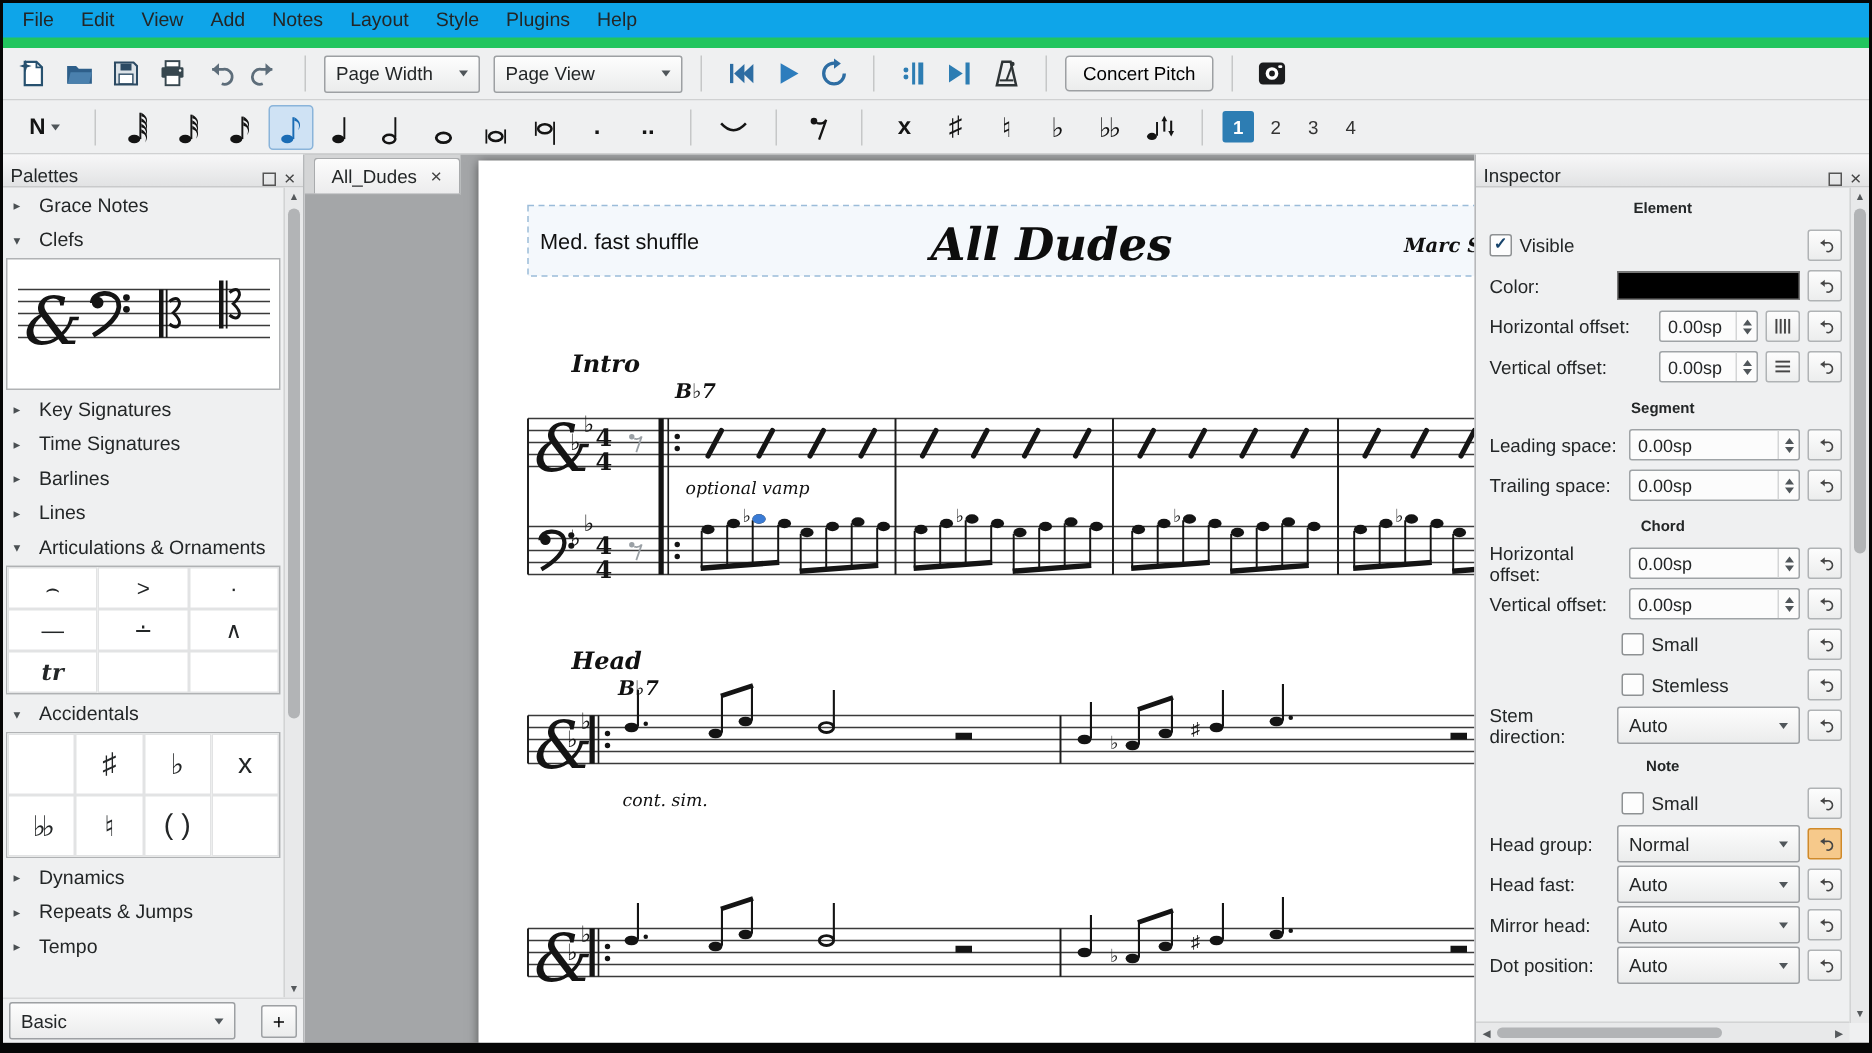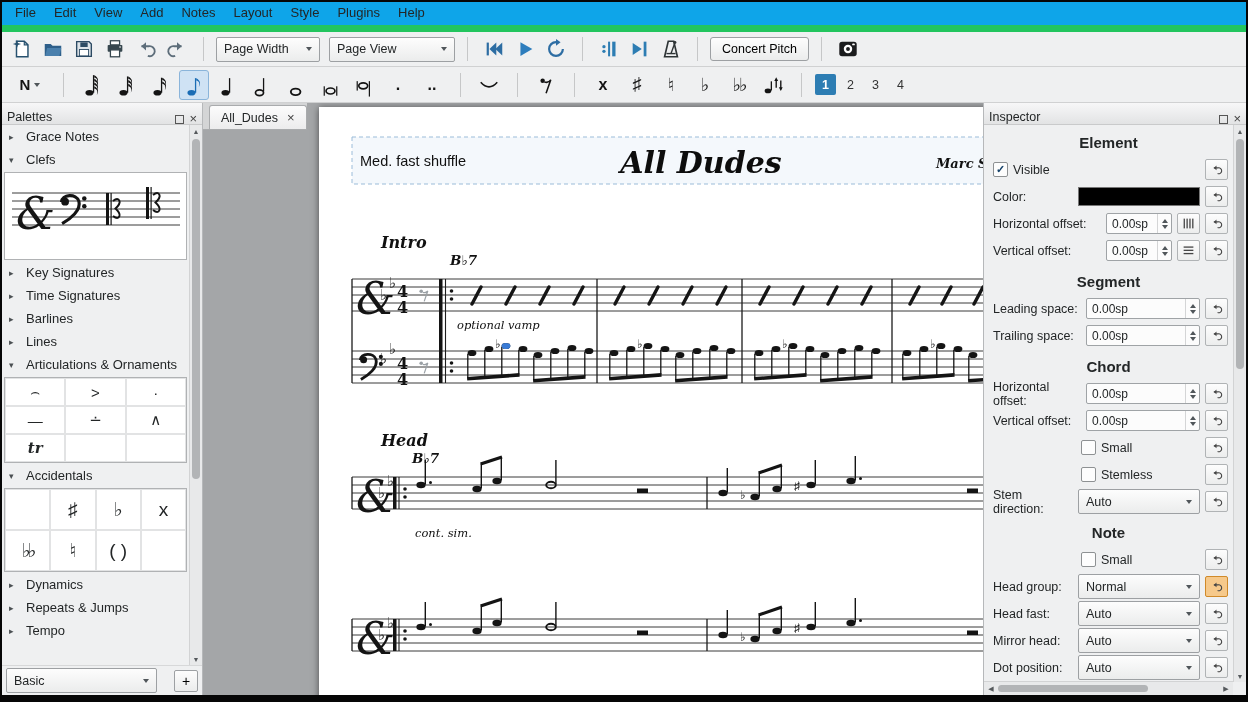--- a/index.html
+++ b/index.html
@@ -54,21 +54,21 @@
   
   .vscroll{position:absolute;right:0;top:22px;width:12px;background:#e8e9ea;border-left:1px solid #d2d3d4;display:flex;flex-direction:column;align-items:center}
   .pal .vscroll{bottom:30px}
   .insp .vscroll{bottom:13px}
   .sarrow{font-size:7px;color:#55595c;height:12px;display:flex;align-items:center;justify-content:center;width:100%}
   .vthumb{width:8px;border-radius:4px;background:#b2b4b6;margin-top:2px}
   .hscroll{position:absolute;left:0;right:13px;bottom:0;height:13px;background:#e8e9ea;border-top:1px solid #d2d3d4;display:flex;align-items:center}
   .hthumb{height:7px;border-radius:4px;background:#b2b4b6;flex:none}
   
   .ibody{position:absolute;top:22px;left:0;right:13px;bottom:13px;overflow:hidden;font-size:12.5px}
-  .sec-h{text-align:center;font-weight:bold;padding:9px 0 5px;font-size:15px}
+  .sec-h{text-align:center;font-weight:bold;padding:9px 0 5px;font-size:10px}
   .ins-row{display:flex;align-items:center;height:27px;padding:0 5px 0 9px;gap:5px;box-sizing:border-box}
   .ins-row .lbl{flex:1}
   .ind{margin-left:88px}
   .spin{display:flex;align-items:center;height:21px;border:1px solid #9fa3a6;border-radius:2px;background:#fcfcfc;box-sizing:border-box}
   .spin .sval{padding:0 5px;font-size:12px;flex:1}
   .sarr{display:flex;flex-direction:column;justify-content:center;gap:2px;border-left:1px solid #d4d5d6;width:13px;align-items:center;height:100%}
   .w64{width:66px}
   .w112{width:114px}
   .rbtn{width:23px;height:21px;border:1px solid #b0b3b5;border-radius:2px;background:linear-gradient(#fdfdfd,#eceded);display:flex;align-items:center;justify-content:center;padding:0;color:#454545}
   .rbtn.hl{background:#f6c98b;border-color:#d08a2a}

